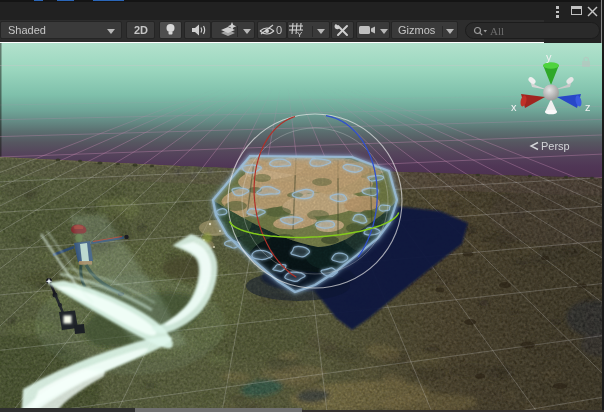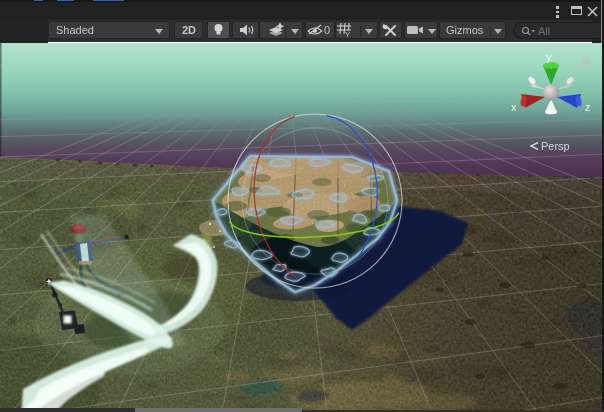--- a/index.html
+++ b/index.html
@@ -1,26 +1,26 @@
 <!DOCTYPE html>
 <html><head><meta charset="utf-8"><style>
 html,body{margin:0;padding:0;width:604px;height:412px;overflow:hidden;background:#232323;
 font-family:"Liberation Sans",sans-serif;-webkit-font-smoothing:antialiased;}
 #win{position:relative;width:604px;height:412px;}
 .abs{position:absolute;}
 #topstrip{left:0;top:0;width:604px;height:2px;background:#141414;}
 #tabbar{left:0;top:2px;width:604px;height:18px;background:#212121;}
 #tab{left:5px;top:2px;width:73px;height:18px;background:#3a3a3a;border-radius:4px 4px 0 0;}
 #tabtxt{left:27px;top:4px;font-size:11px;color:#d2d2d2;}
-#toolbar{left:0;top:20px;width:544px;height:22px;background:#2d2d2d;border-bottom:1px solid #ffffff;margin-left:48px;}
+#toolbar{left:0;top:20px;width:544px;height:22px;background:#2d2d2d;border-bottom:1px solid #ffffff;}
 .btn{position:absolute;top:1px;height:18px;background:#3a3a3a;border:1px solid #252525;border-radius:2px;box-sizing:border-box;}
 .btxt{position:absolute;font-size:11px;color:#c6c6c6;}
 .arrow{position:absolute;width:0;height:0;border-left:4px solid transparent;border-right:4px solid transparent;border-top:5px solid #b8b8b8;}
 .vsep{position:absolute;top:4px;width:1px;height:11px;background:#2a2a2a;}
-#search{position:absolute;left:465px;top:2px;width:135px;height:17px;background:#2a2a2a;border:1px solid #1c1c1c;border-radius:9px;box-sizing:border-box;}
+#search{position:absolute;left:465px;top:2px;width:135px;height:17px;background:#2a2a2a;border:1px solid #1c1c1c;border-radius:9px;box-sizing:border-box;font-family:Liberation Serif, serif;}
 #vp{left:0;top:43px;width:604px;height:369px;}
 #rightborder{left:602px;top:0;width:2px;height:412px;background:#1a1a1a;}
 #rightgray{left:601px;top:0;width:1px;height:43px;background:#8c8c8c;}
 #bot1{left:0;top:408px;width:135px;height:4px;background:#2f2f2f;}
 #bot2{left:135px;top:408px;width:167px;height:4px;background:#6f6f6f;}
 #bot3{left:302px;top:410px;width:302px;height:2px;background:#35302f;}
 </style></head><body>
 <div id="win">
  <div class="abs" id="topstrip">
    <div class="abs" style="left:34px;top:0;width:9px;height:1px;background:#2a66b8;"></div>

